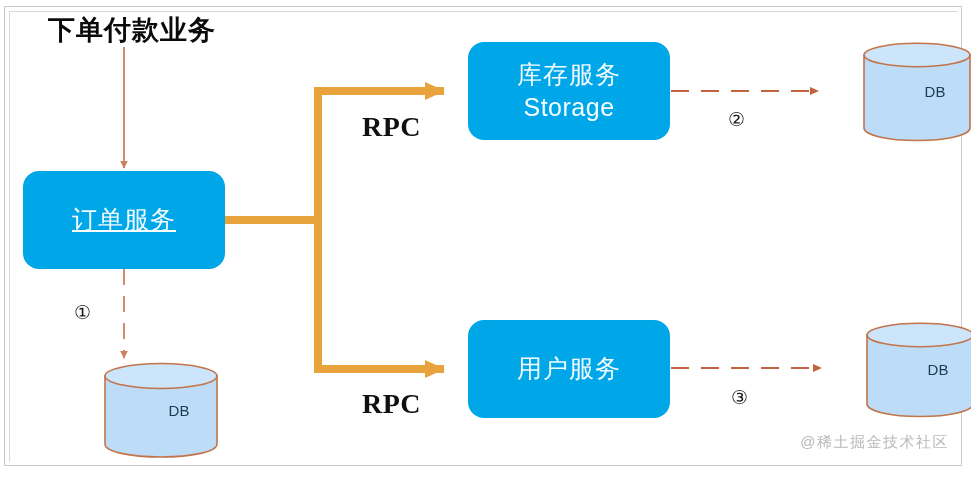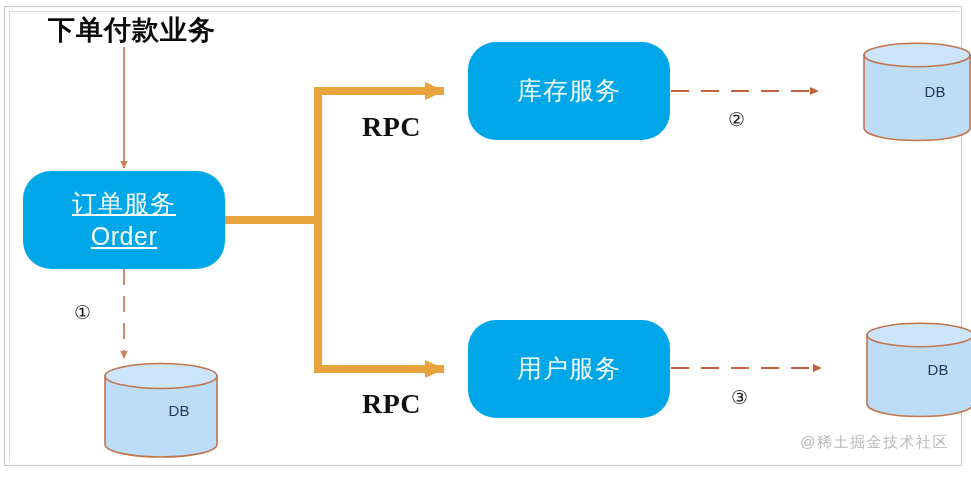--- a/index.html
+++ b/index.html
@@ -35,21 +35,21 @@
   }
   #svg-layer {
     position: absolute;
     left: 0; top: 0;
     width: 971px; height: 488px;
   }
   
   .service-box {
     position: absolute;
     background: #00a7e8;
-    border-radius: 28px;
+    border-radius: 16px;
     box-sizing: border-box;
     display: flex;
     flex-direction: column;
     align-items: center;
     justify-content: center;
     color: #ffffff;
     z-index: 5;
   }
   .svc-cn {
     font-family: "Liberation Serif", serif;
@@ -176,25 +176,25 @@
 
     <g>
       <line x1="671" y1="368" x2="821" y2="368" stroke="#c2623f" stroke-width="1.8" stroke-dasharray="18 12" marker-end="url(#arw-dash)"></line>
     </g>
   </svg>
 
   <div id="diagram-title">下单付款业务</div>
 
   <div class="service-box" style="left:23px; top:171px; width:202px; height:98px;text-decoration:underline;">
     <div class="svc-cn">订单服务</div>
-    <div class="svc-en">Order</div>
   </div>
 
   <div class="service-box" style="left:468px; top:42px; width:202px; height:98px;">
     <div class="svc-cn">库存服务</div>
+    <div class="svc-en">Storage</div>
   </div>
 
   <div class="service-box" style="left:468px; top:320px; width:202px; height:98px;">
     <div class="svc-cn">用户服务</div>
   </div>
 
   <div class="db-cyl" style="left:68px; top:362px; width:114px; height:96px;">
     <svg width="114" height="96" viewBox="0 0 114 96" xmlns="http://www.w3.org/2000/svg">
       <path d="M1,14 L1,82 C1,89.7 26,95 57,95 C88,95 113,89.7 113,82 L113,14 Z" fill="#bcdcf7" stroke="#c2744a" stroke-width="1.6"></path>
       <ellipse cx="57" cy="14" rx="56" ry="12.5" fill="#cce5fa" stroke="#c2744a" stroke-width="1.6"></ellipse>

